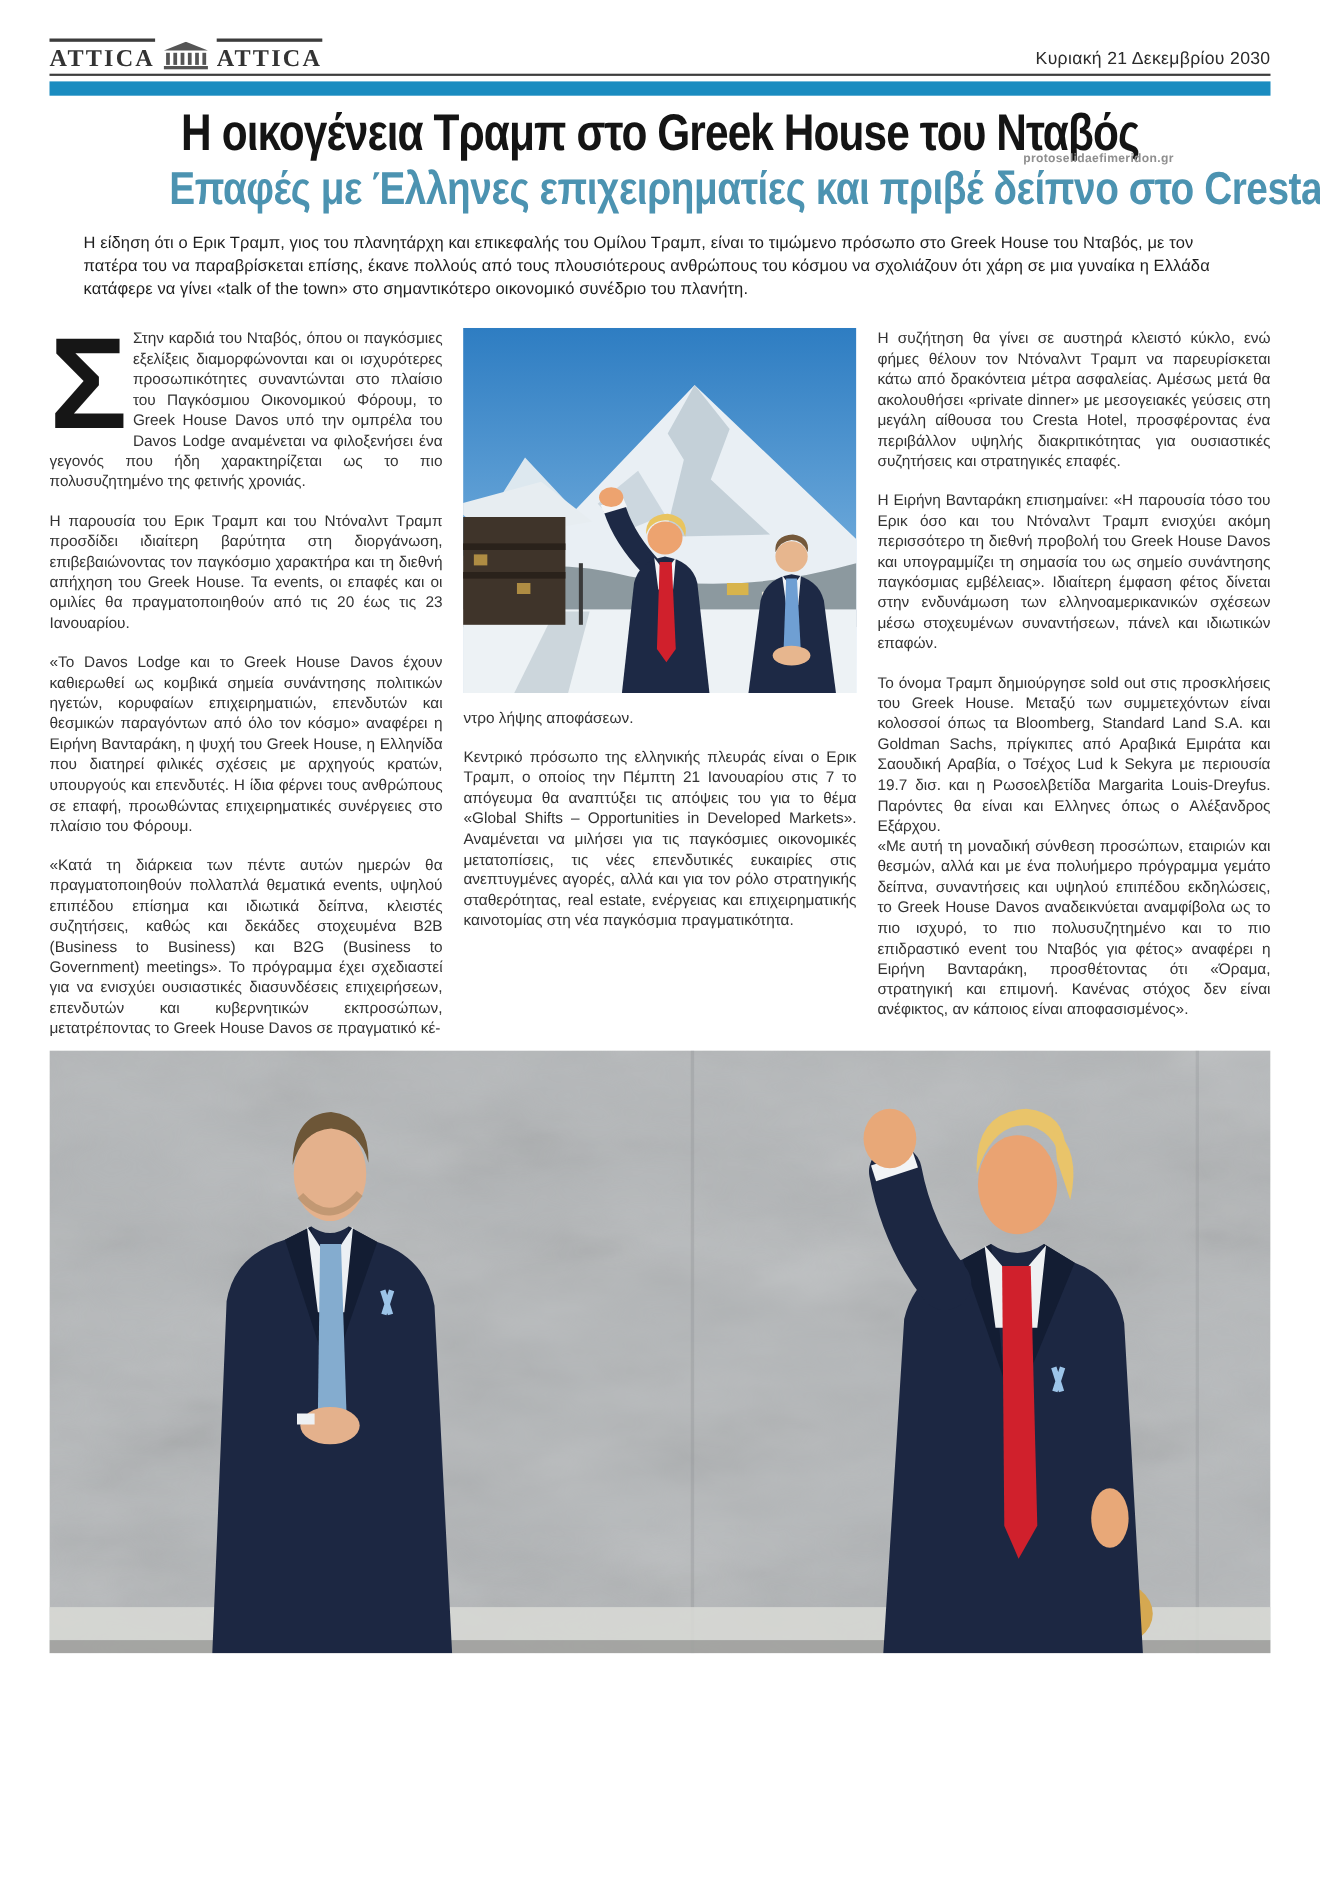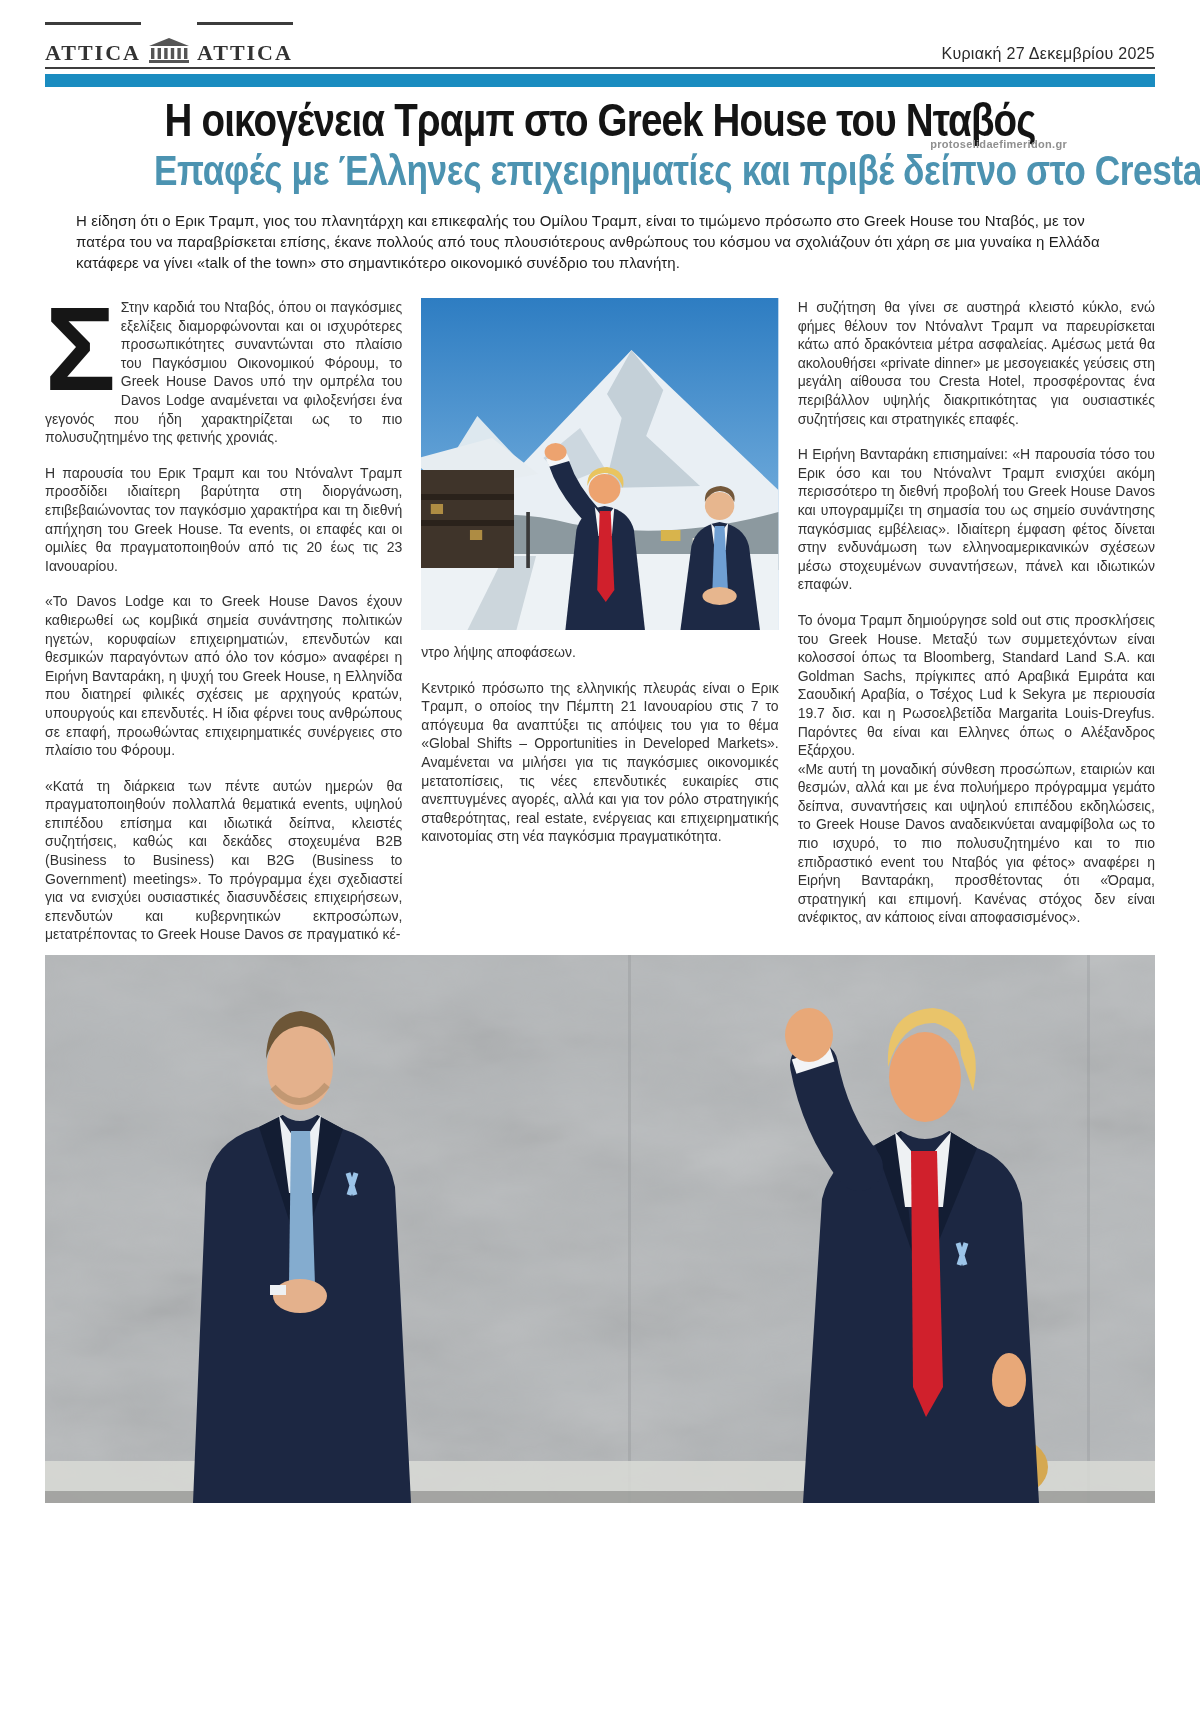--- a/index.html
+++ b/index.html
@@ -10,21 +10,21 @@
     color:#2f2f2f; position:relative; overflow:hidden;
   }
   .page { width:1200px; height:1717px; padding:30px 45px 0 45px; background:#fff; }
 
   
   .mast-row { display:flex; justify-content:space-between; align-items:flex-end; height:34px; }
   .logo { display:flex; align-items:flex-end; gap:7px; }
   .logo .word {
     font-family:"Liberation Serif","DejaVu Serif",serif;
     font-weight:700; font-size:22px; letter-spacing:2px; color:#333;
-    border-top:3px solid #3c3c3c; padding-top:17px; line-height:1;
+    border-top:3px solid #3c3c3c; padding-top:4px; line-height:1;
   }
   .logo svg { display:block; margin-bottom:0; }
   .edition-date { font-size:16px; color:#2b2b2b; letter-spacing:.3px; padding-bottom:1px; }
   .mast-rule { border-bottom:2px solid #3d3d3d; margin-top:3px; }
 
   .pageno-row { display:flex; align-items:flex-end; margin-top:2px; height:86px; }
   .pageno {
     font-size:104px; font-weight:900; color:#8a9096; line-height:.78;
     letter-spacing:-7px; transform:scaleX(1.05); transform-origin:left bottom; display:inline-block;
   }
@@ -87,21 +87,21 @@
         <rect x="3" y="10" width="3.4" height="11" fill="#555"></rect>
         <rect x="9.6" y="10" width="3.4" height="11" fill="#555"></rect>
         <rect x="16.2" y="10" width="3.4" height="11" fill="#555"></rect>
         <rect x="22.8" y="10" width="3.4" height="11" fill="#555"></rect>
         <rect x="29.4" y="10" width="3.4" height="11" fill="#555"></rect>
         <rect x="36" y="10" width="3.4" height="11" fill="#555"></rect>
         <rect x="1" y="22" width="40" height="3" fill="#555"></rect>
       </svg>
       <span class="word">ATTICA</span>
     </div>
-    <div class="edition-date">Κυριακή 27 Δεκεμβρίου 2025</div>
+    <div class="edition-date">Κυριακή 21 Δεκεμβρίου 2030</div>
   </div>
   <div class="mast-rule"></div>
 
   <div class="accent-bar"></div>
 
   <div class="headline-wrap">
     <h1 class="headline">Η οικογένεια Τραμπ στο Greek House του Νταβός</h1>
     <span class="watermark">protoselidaefimeridon.gr</span>
   </div>
   <div class="subheadline-wrap">

